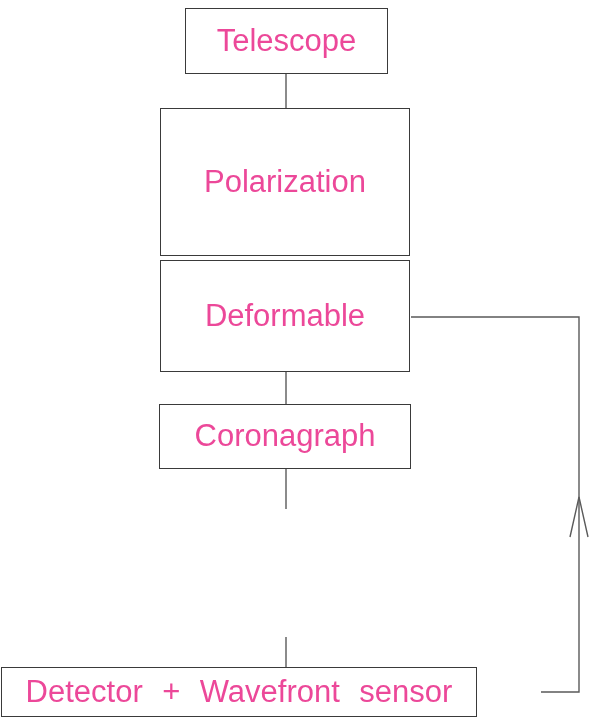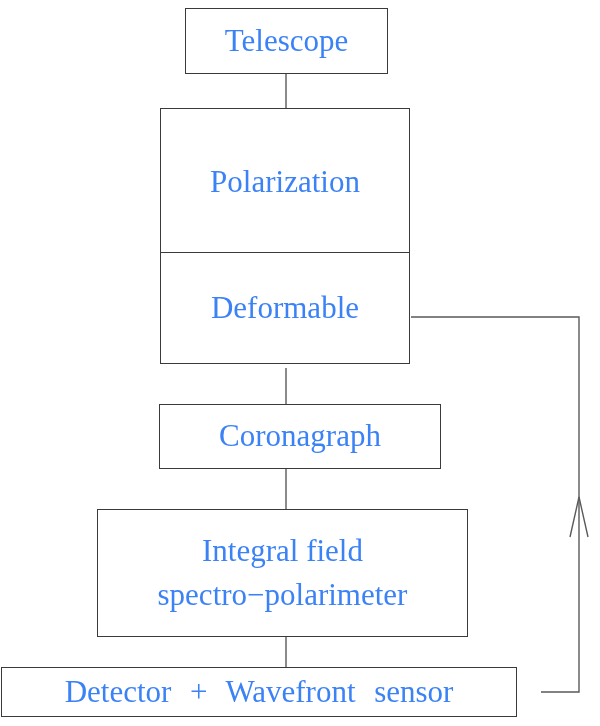--- a/index.html
+++ b/index.html
@@ -5,22 +5,22 @@
   html, body {
     margin: 0;
     padding: 0;
     background: #ffffff;
   }
   .diagram {
     position: relative;
     width: 600px;
     height: 726px;
     background: #ffffff;
-    font-family: Liberation Serif, serif;
-    color: #3b82f6;
+    font-family: Liberation Sans, sans-serif;
+    color: #ec4899;
     overflow: hidden;
   }
   .connectors {
     position: absolute;
     left: 0;
     top: 0;
     width: 600px;
     height: 726px;
   }
   .node {
@@ -30,24 +30,24 @@
     display: flex;
     align-items: center;
     justify-content: center;
     text-align: center;
     font-size: 31px;
     line-height: 1.42;
     box-sizing: border-box;
   }
   .node-telescope      { left: 185px; top: 8px;   width: 203px; height: 66px; }
   .node-polarization   { left: 160px; top: 108px; width: 250px; height: 148px; }
-  .node-deformable     { left: 160px; top: 252px; width: 250px; height: 112px; }
-  .node-coronagraph    { left: 159px; top: 404px; width: 282px; height: 65px; }
+  .node-deformable     { left: 160px; top: 260px; width: 250px; height: 112px; }
+  .node-coronagraph    { left: 159px; top: 404px; width: 252px; height: 65px; }
   .node-ifs            { left: 97px;  top: 509px; width: 371px; height: 128px; }
-  .node-detector       { left: 1px;   top: 667px; width: 516px; height: 50px; word-spacing: 0.35em; }
+  .node-detector       { left: 1px;   top: 667px; width: 476px; height: 50px; word-spacing: 0.35em; }
   .node .lines span { display: block; }
 </style>
 </head>
 <body>
 
 <div class="diagram">
 
   <svg class="connectors" width="600" height="726" viewBox="0 0 600 726" stroke="#5a5a5a" stroke-width="1.4" fill="none">
     <line x1="286" y1="74" x2="286" y2="108"></line>
     <line x1="286" y1="222" x2="286" y2="256"></line>
@@ -71,24 +71,18 @@
   <div class="node node-deformable">
     <div class="lines">
       <span>Deformable</span>
     </div>
   </div>
 
   <div class="node node-coronagraph">
     <span>Coronagraph</span>
   </div>
 
-  <div class="node node-ifs">
-    <div class="lines">
-      <span>Integral field</span>
-      <span>spectro−polarimeter</span>
-    </div>
-  </div>
 
   <div class="node node-detector">
     <span>Detector + Wavefront sensor</span>
   </div>
 
 </div>
 
 </body></html>

